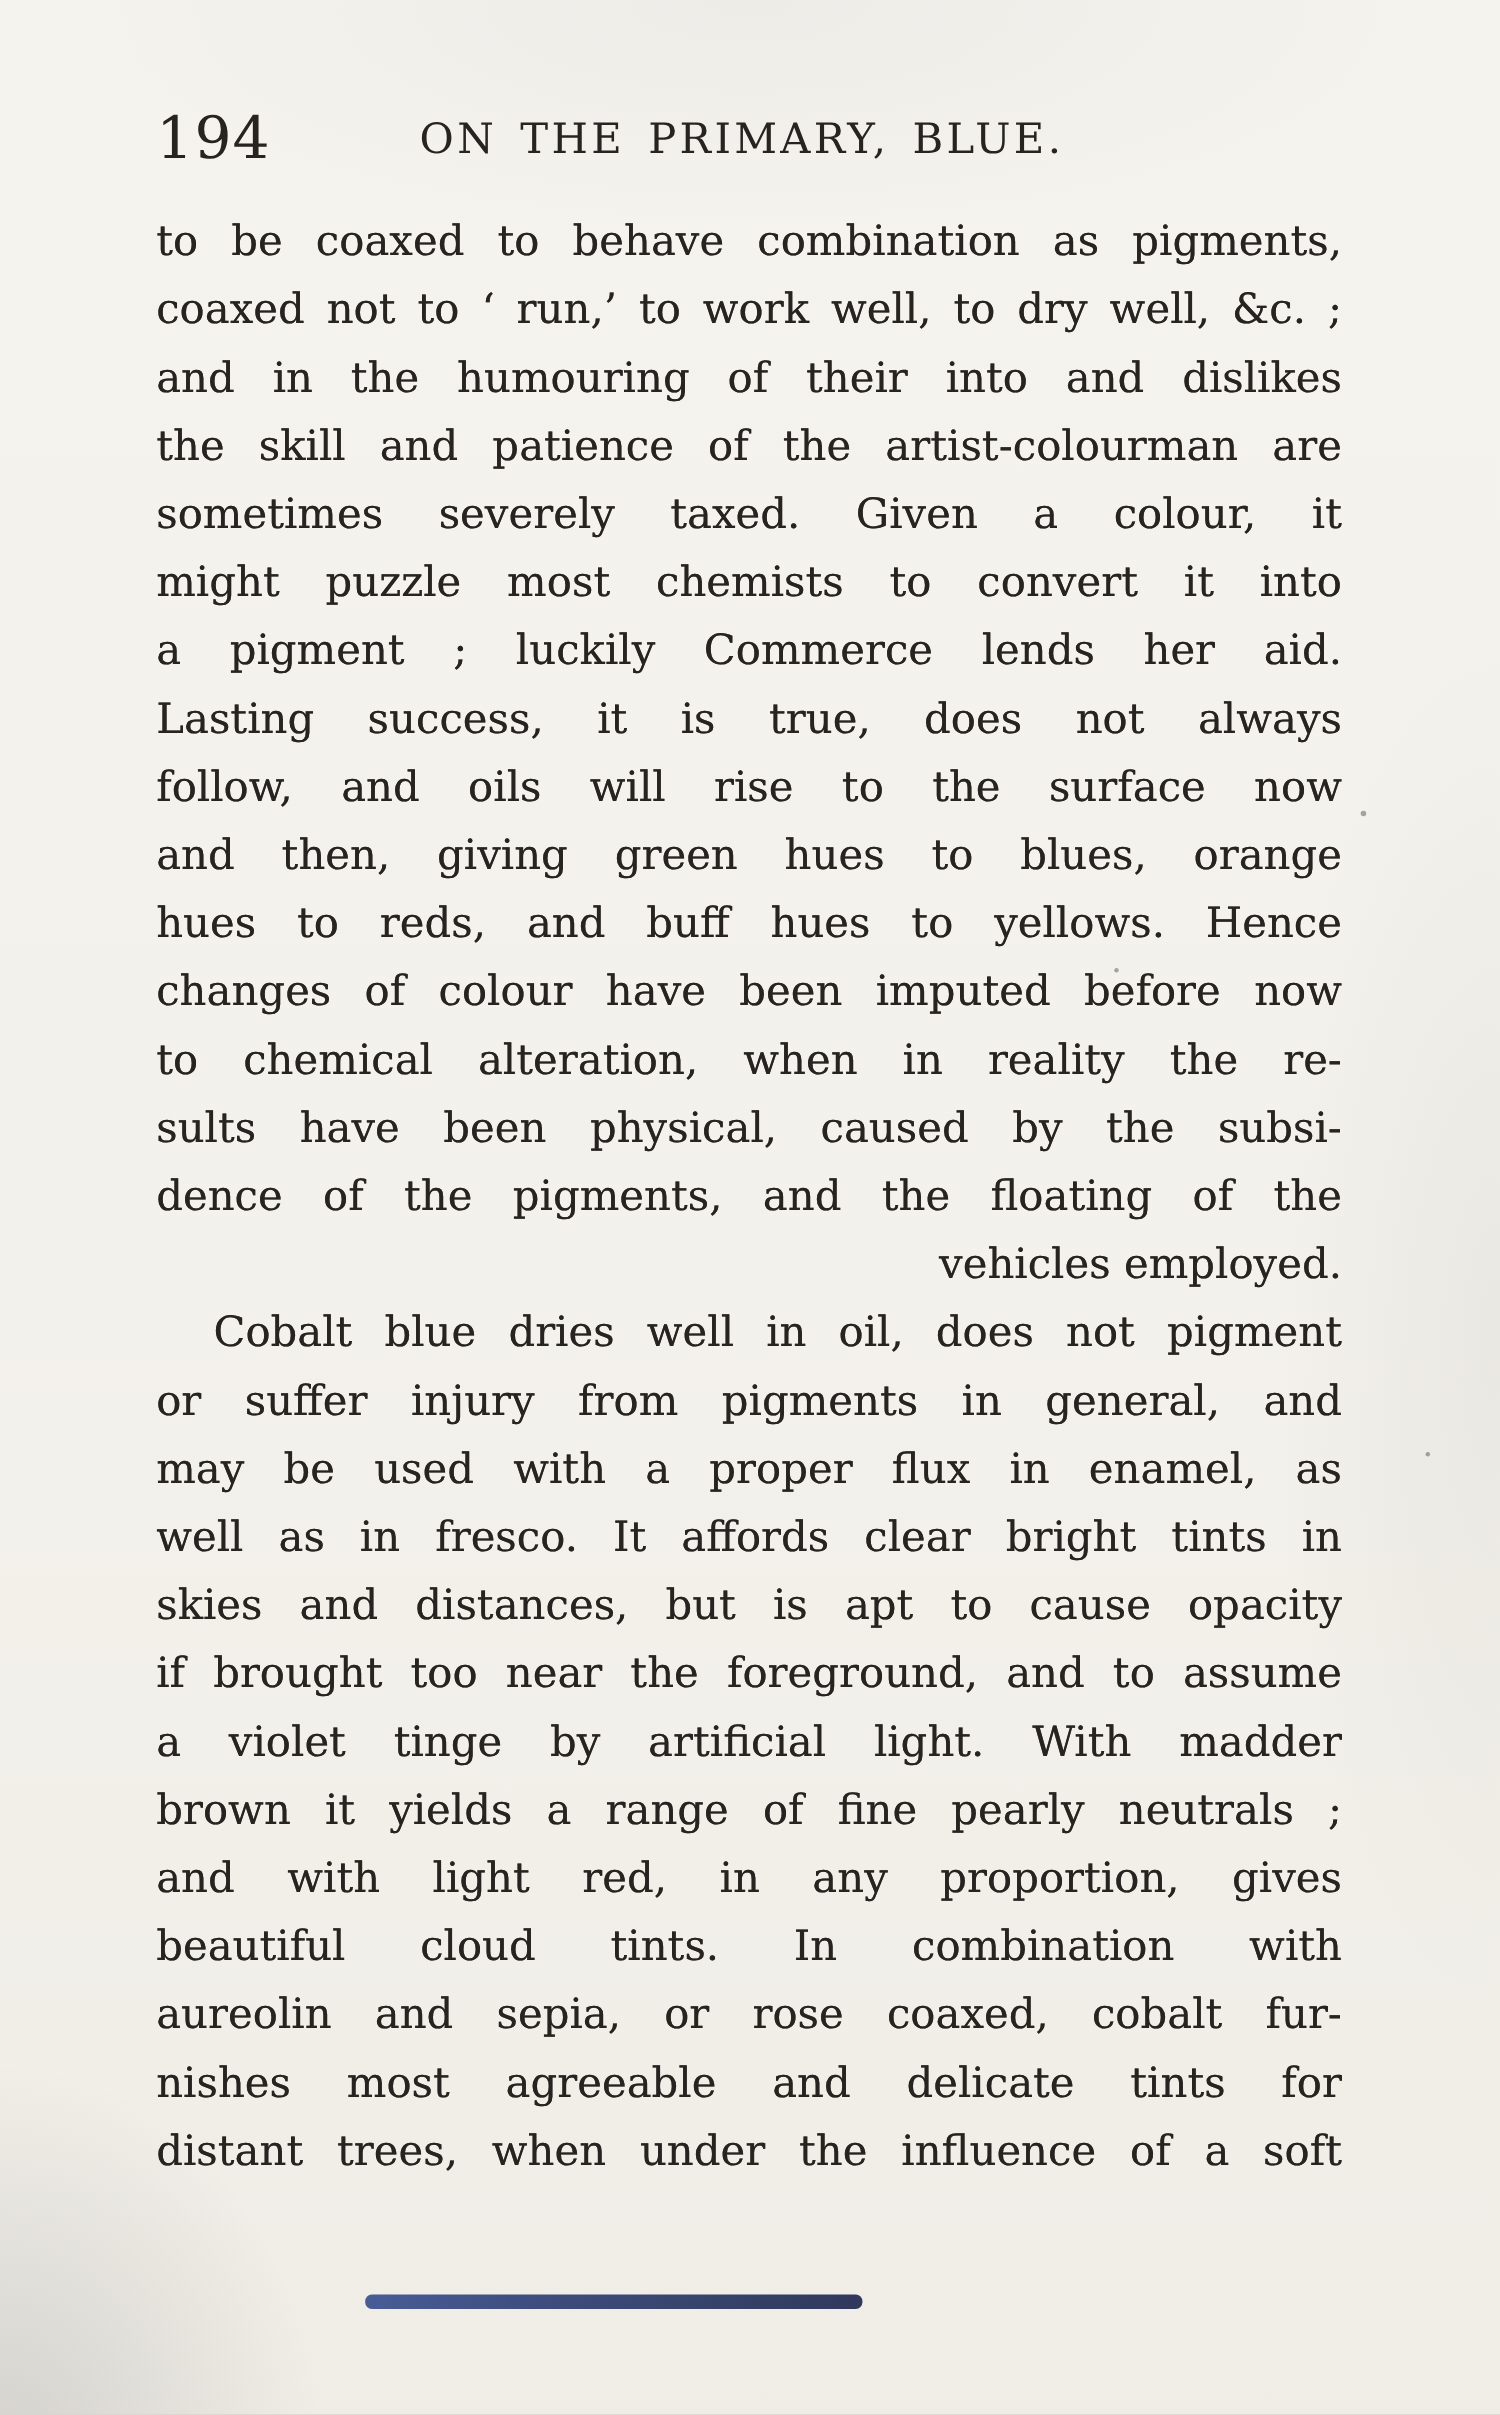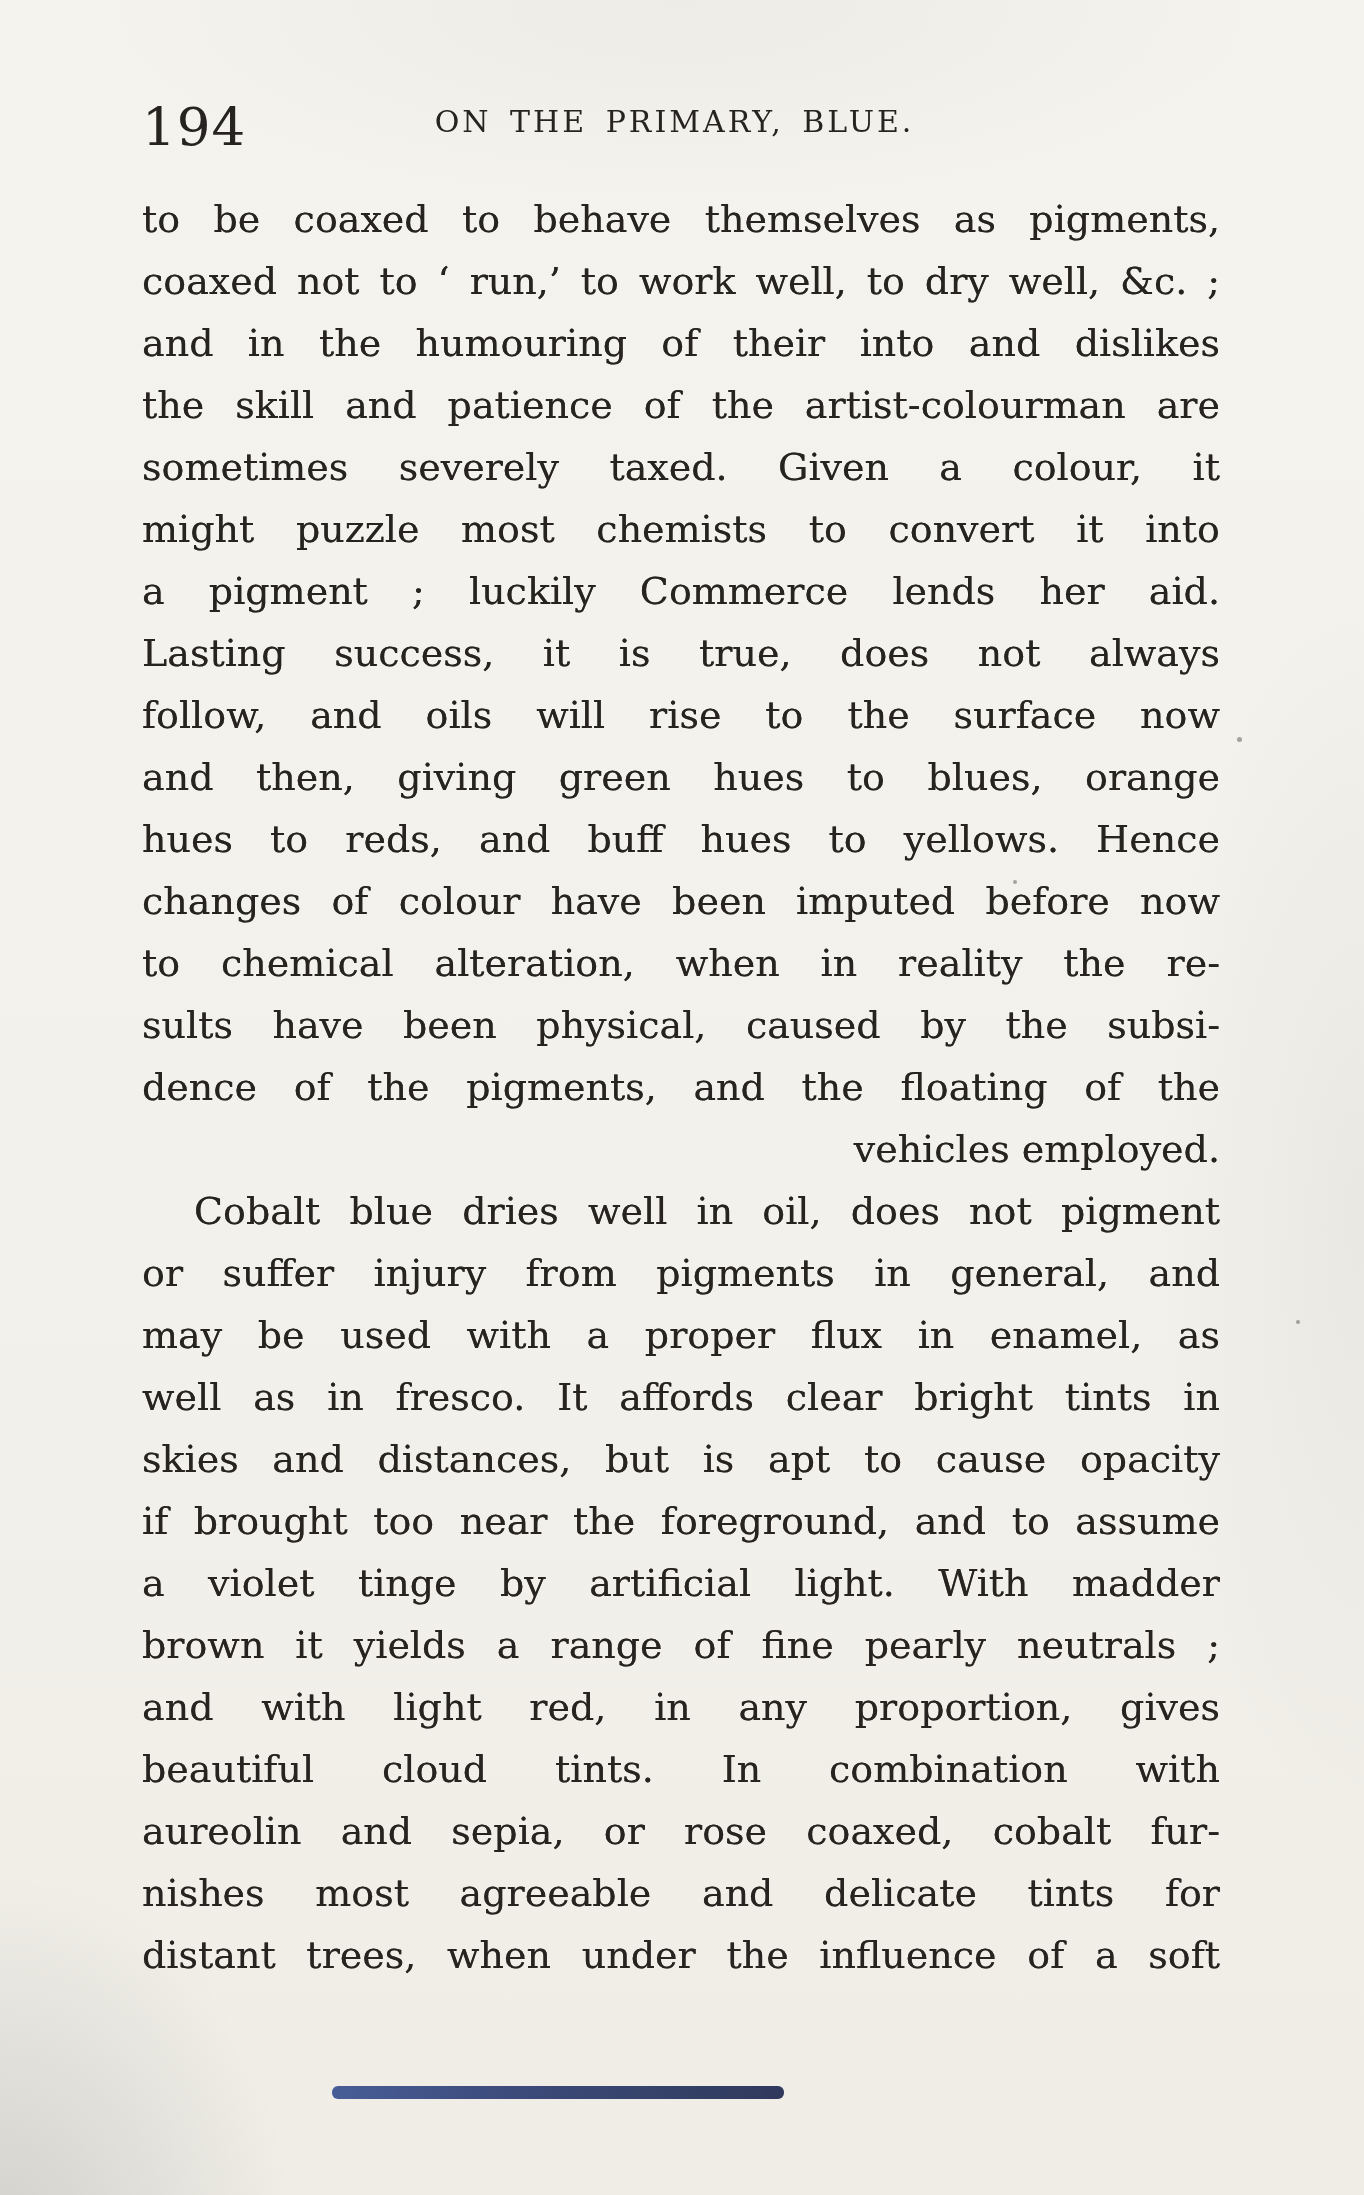--- a/index.html
+++ b/index.html
@@ -34,21 +34,21 @@
     top: 0;
     font-size: 53px;
     letter-spacing: 1px;
   }
   .running-title {
     position: absolute;
     left: 0;
     right: 15px;
     top: 8px;
     text-align: center;
-    font-size: 30px;
+    font-size: 38px;
     letter-spacing: 3px;
     word-spacing: 6px;
   }
   .body-text {
     position: absolute;
     top: 188px;
     left: 142px;
     width: 1078px;
     font-size: 38px;
     line-height: 62px;
@@ -93,21 +93,21 @@
 
 <div class="page">
 
   <div class="header-row">
     <span class="page-number">194</span>
     <span class="running-title">ON THE PRIMARY, BLUE.</span>
   </div>
 
   <div class="body-text">
       <div class="paragraph">
-        <div class="line">to be coaxed to behave themselves as pigments,</div>
+        <div class="line">to be coaxed to behave combination as pigments,</div>
         <div class="line">coaxed not to ‘ run,’ to work well, to dry well, &amp;c. ;</div>
         <div class="line">and in the humouring of their into and dislikes</div>
         <div class="line">the skill and patience of the artist-colourman are</div>
         <div class="line">sometimes severely taxed.  Given a colour, it</div>
         <div class="line">might puzzle most chemists to convert it into</div>
         <div class="line">a pigment ; luckily Commerce lends her aid.</div>
         <div class="line">Lasting success, it is true, does not always</div>
         <div class="line">follow, and oils will rise to the surface now</div>
         <div class="line">and then, giving green hues to blues, orange</div>
         <div class="line">hues to reds, and buff hues to yellows.  Hence</div>

